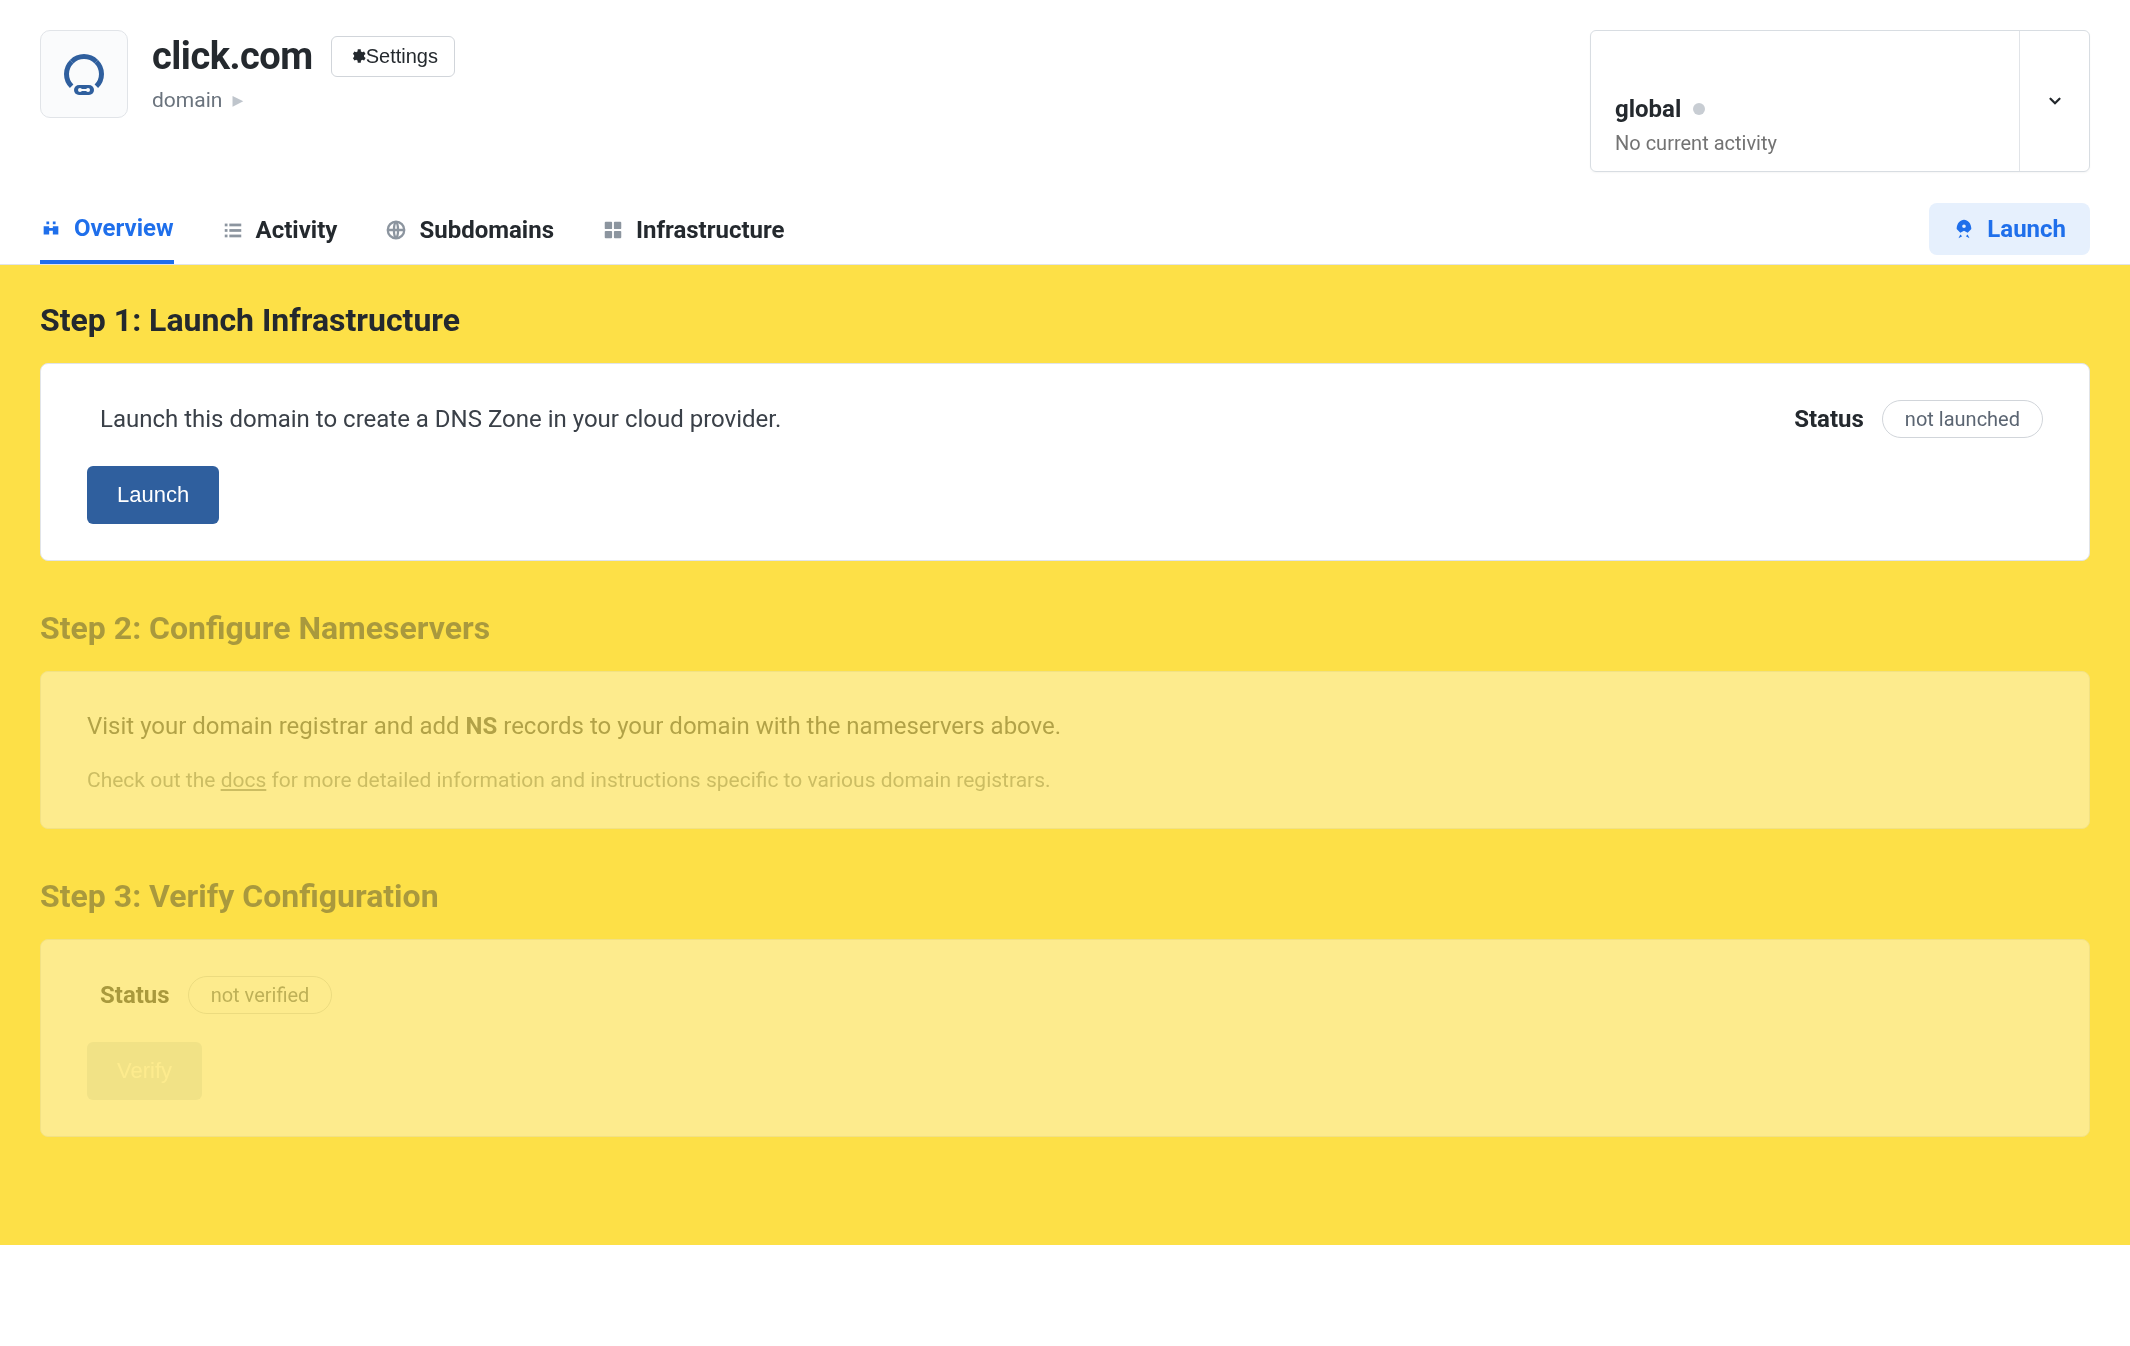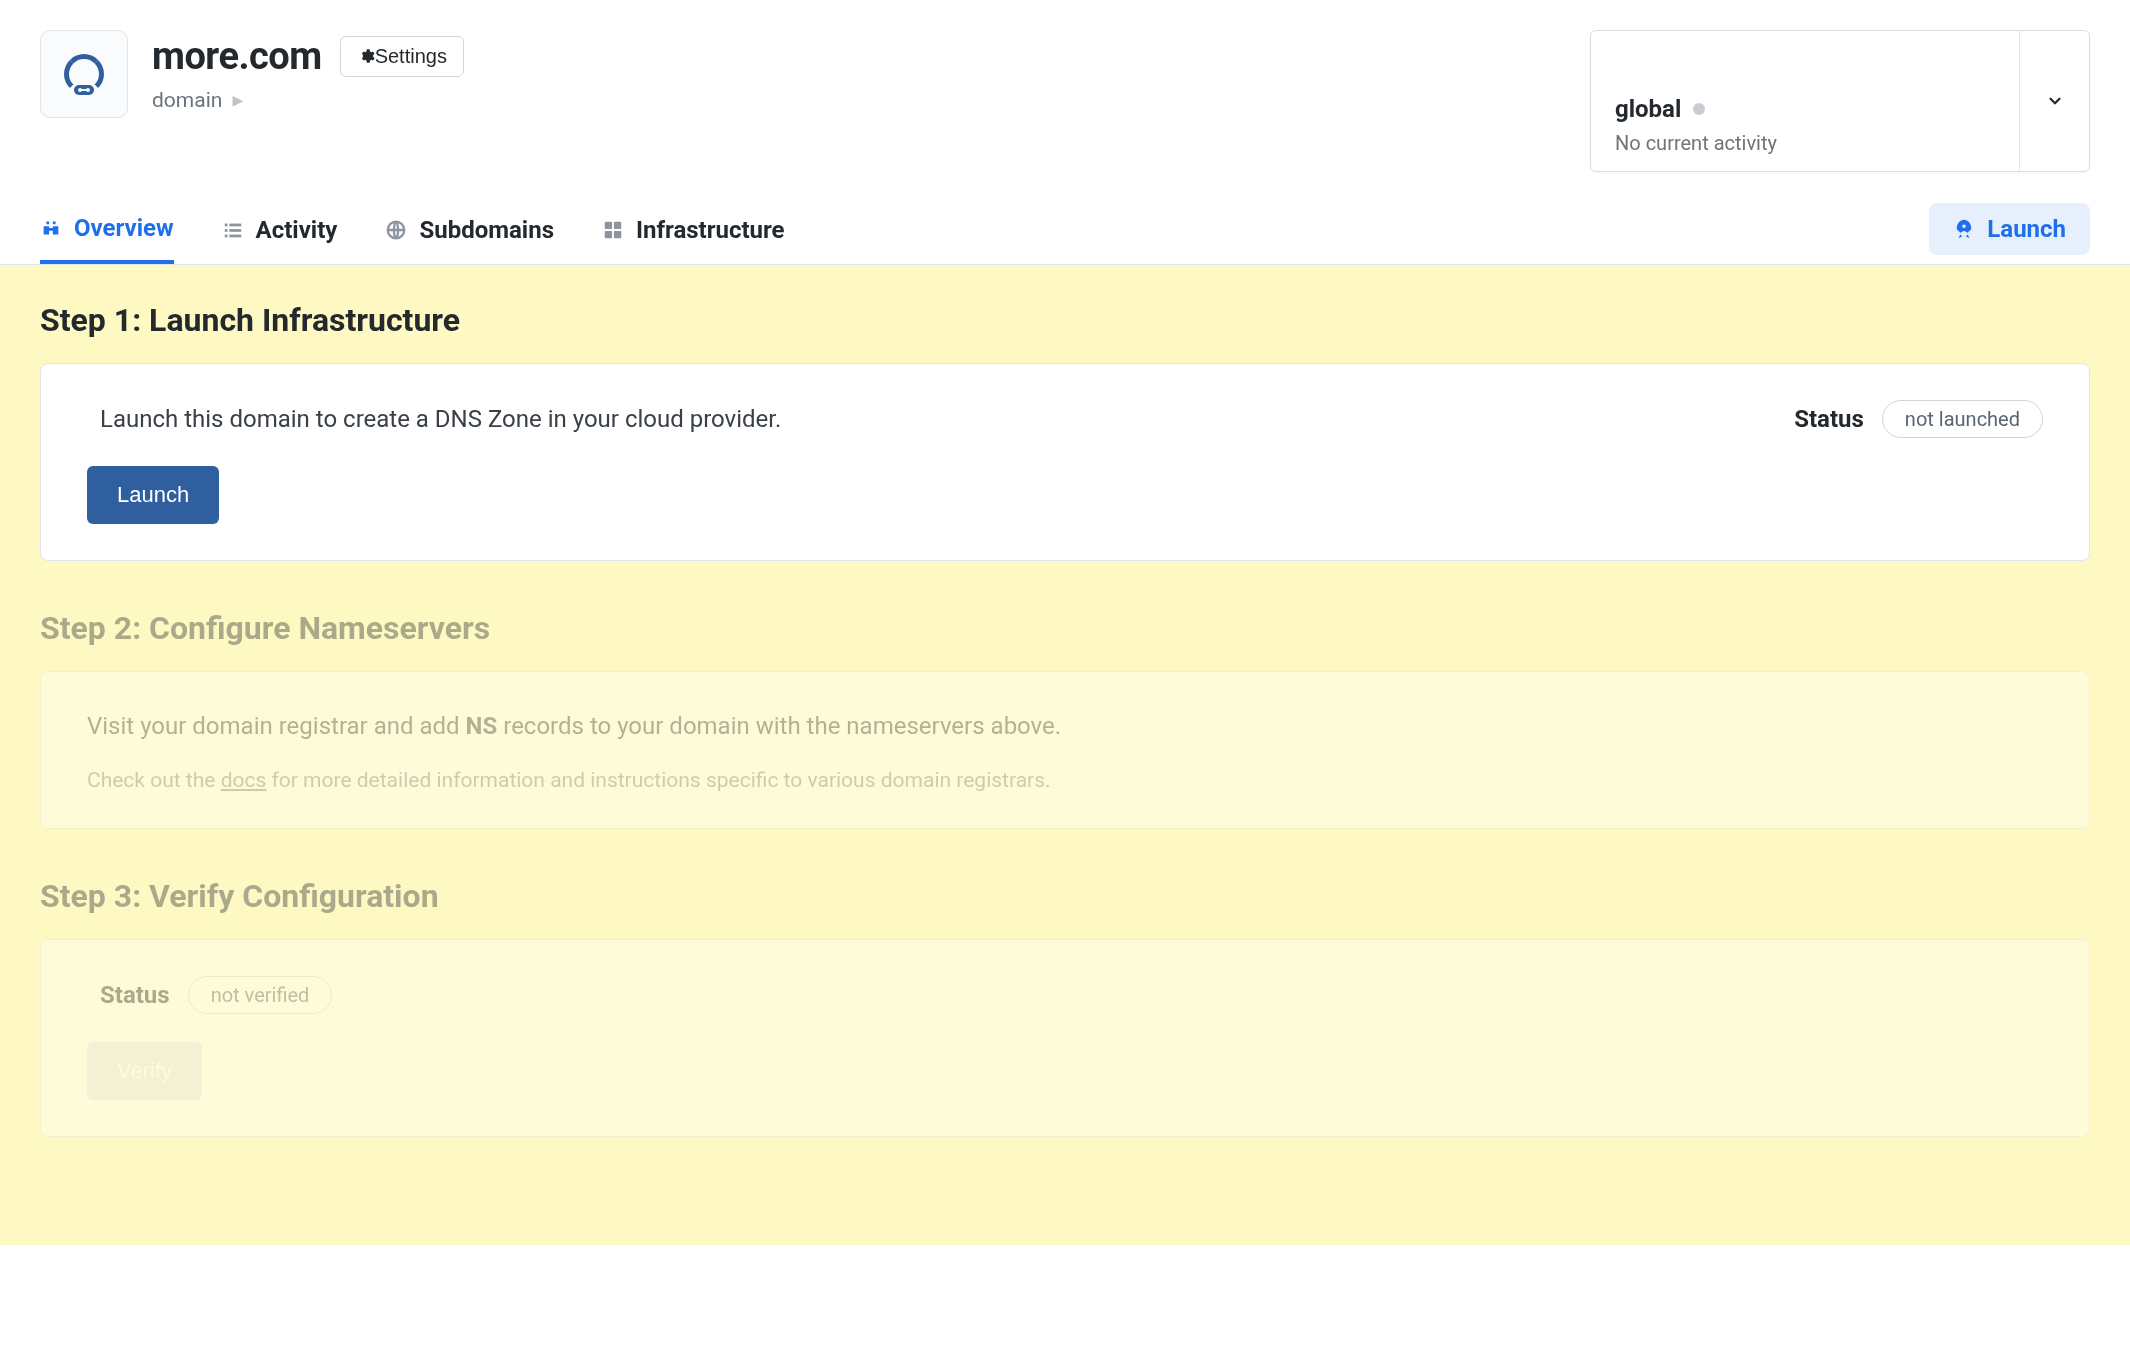--- a/index.html
+++ b/index.html
@@ -112,21 +112,21 @@
       font-size: 24px;
       font-weight: 700;
       color: #1f6feb;
       background: #e6f0fd;
       padding: 12px 24px;
       border-radius: 8px;
       cursor: pointer;
       margin-bottom: 8px;
     }
     .content {
-      background: #fef9c3;
+      background: #fde047;
       padding: 36px 40px 60px 40px;
       min-height: 900px;
     }
     .step-title {
       font-size: 32px;
       font-weight: 700;
       color: #24292e;
       margin-bottom: 24px;
     }
     .card {
@@ -205,21 +205,21 @@
           <path d="M44 24a20 20 0 0 1-5.9 14.1l-3.5-3.5A15 15 0 0 0 39 24h5z"></path>
           <rect x="14" y="35" width="20" height="10" rx="5" fill="#2f5f9e"></rect>
           <circle cx="20" cy="40" r="2" fill="#fafbfc"></circle>
           <circle cx="28" cy="40" r="2" fill="#fafbfc"></circle>
           <rect x="20" y="39" width="8" height="2" fill="#fafbfc"></rect>
         </g>
       </svg>
     </div>
     <div>
       <div class="domain-title-row">
-        <div class="domain-title">more.com</div>
+        <div class="domain-title">click.com</div>
         <button class="settings-btn">
           <svg width="18" height="18" viewBox="0 0 24 24" fill="#24292e">
             <path d="M12 8a4 4 0 1 0 0 8 4 4 0 0 0 0-8zm9.4 4a7.6 7.6 0 0 0-.1-1l2.1-1.6-2-3.5-2.5 1a7.6 7.6 0 0 0-1.7-1L17 3h-4l-.3 2.9a7.6 7.6 0 0 0-1.7 1l-2.5-1-2 3.5L8.6 11a7.6 7.6 0 0 0 0 2l-2.1 1.6 2 3.5 2.5-1c.5.4 1.1.7 1.7 1L13 21h4l.3-2.9c.6-.3 1.2-.6 1.7-1l2.5 1 2-3.5-2.1-1.6c.1-.3.1-.7.1-1z"></path>
           </svg>
           <span>Settings</span>
         </button>
       </div>
       <div class="breadcrumb">
         <span>domain</span>
         <span class="breadcrumb-caret">▶</span>

